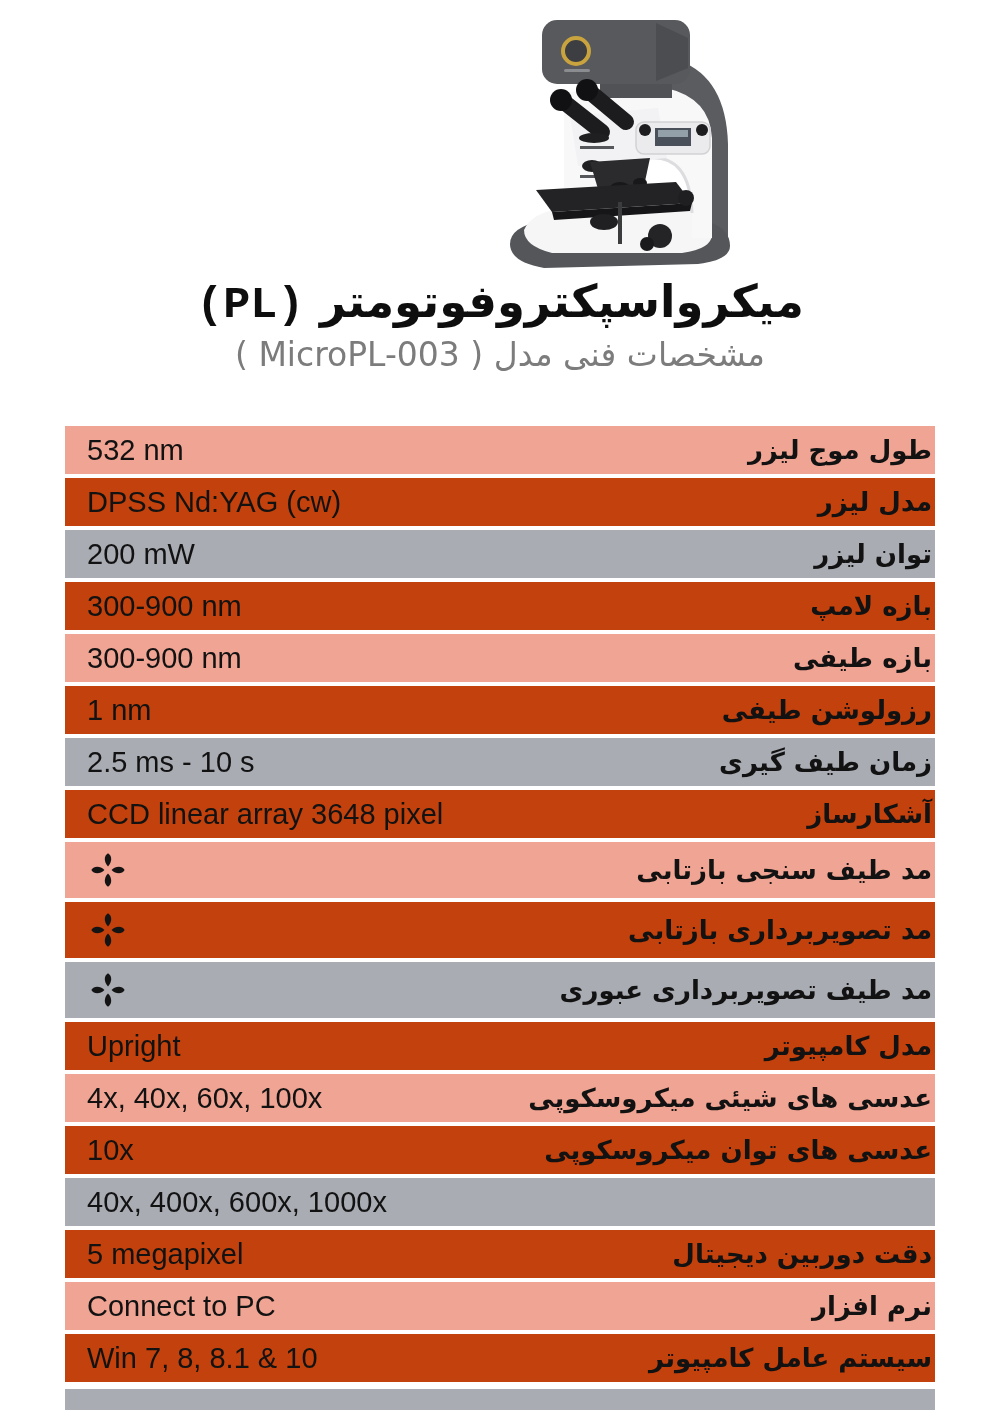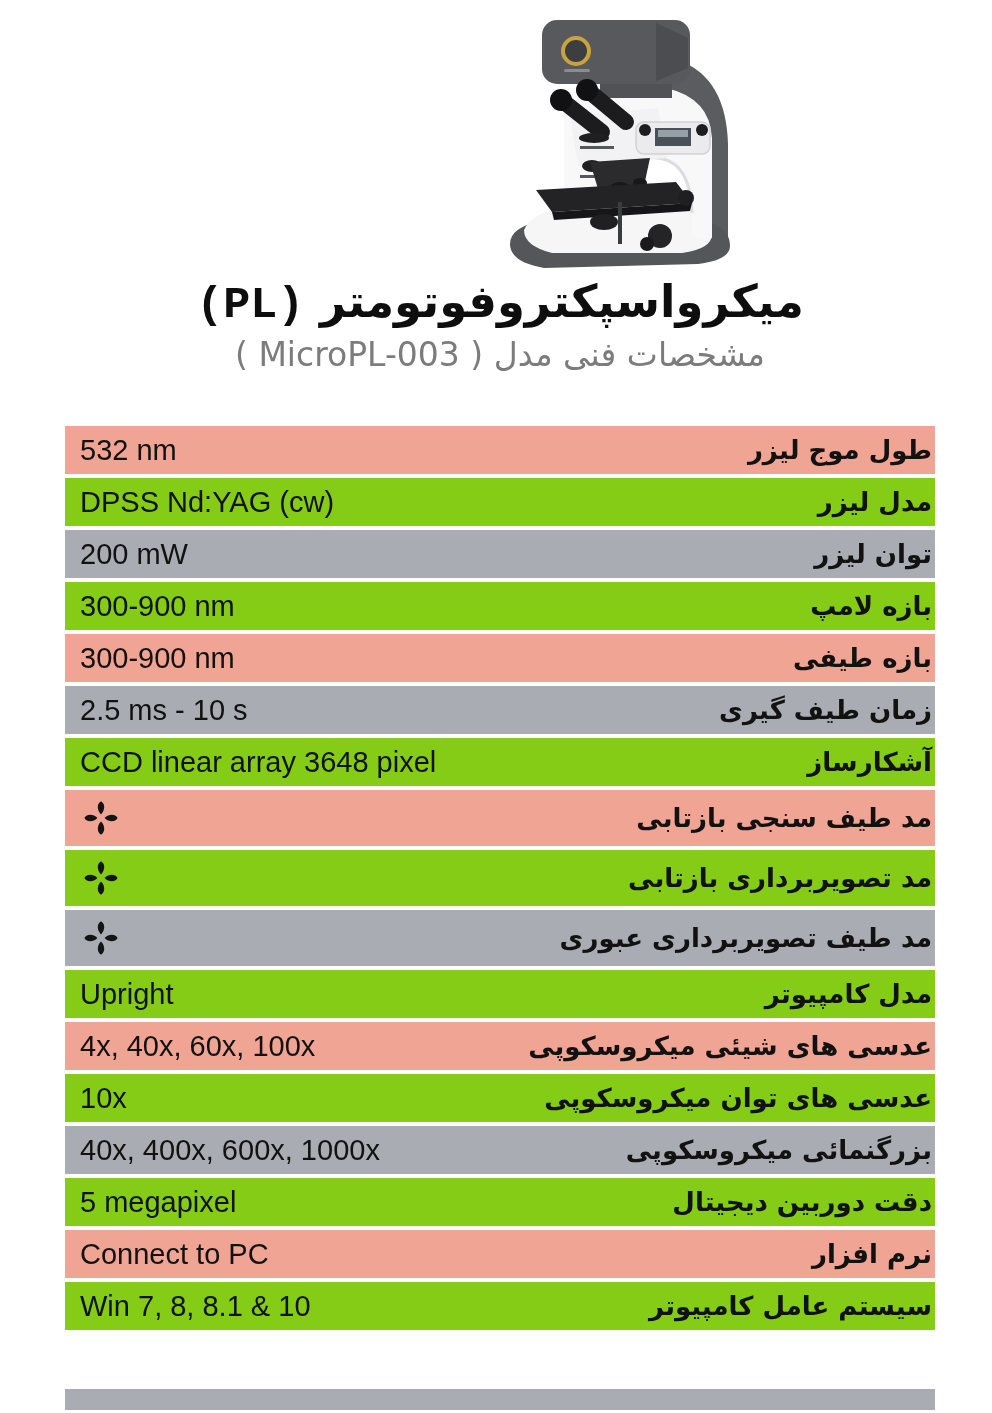--- a/index.html
+++ b/index.html
@@ -35,27 +35,27 @@
     margin-top:1px;
     font-size:33px;font-weight:400;color:#7c7c7c;line-height:1.2;
   }
 
   
   .spec-table{
     position:absolute;left:65px;top:426px;width:870px;
   }
   .row{
     display:flex;align-items:center;justify-content:space-between;
-    height:48px;margin-bottom:4px;background:#84cc16;
+    height:48px;margin-bottom:4px;background:#c2410c;
   }
   .row.salmon{background:var(--salmon,#f0a493);}
   .row.gray{background:var(--gray,#a9acb3);}
   .row.check-row{height:56px;}
   .value{
-    padding-left:15px;
+    padding-left:22px;
     font-family:"Liberation Sans","DejaVu Sans",sans-serif;
     font-size:29px;color:#121212;
     white-space:nowrap;
     display:flex;align-items:flex-end;
   }
   .check-icon{display:none;margin-left:3px;}
   .row.check-row .check-icon{display:block;}
   .label{
     padding-right:3px;
     direction:rtl;
@@ -163,20 +163,27 @@
 
     </div>
     <div class="label" dir="rtl">بازه لامپ</div>
   </div>
       <div class="row salmon">
     <div class="value">
       <span class="value-text">300-900 nm</span>
 
     </div>
     <div class="label" dir="rtl">بازه طیفی</div>
+  </div>
+      <div class="row white">
+    <div class="value">
+      <span class="value-text">1 nm</span>
+
+    </div>
+    <div class="label" dir="rtl">رزولوشن طیفی</div>
   </div>
       <div class="row gray">
     <div class="value">
       <span class="value-text">2.5 ms - 10 s</span>
 
     </div>
     <div class="label" dir="rtl">زمان طیف گیری</div>
   </div>
       <div class="row white">
     <div class="value">
@@ -246,21 +253,20 @@
       <span class="value-text">10x</span>
 
     </div>
     <div class="label" dir="rtl">عدسی های توان میکروسکوپی</div>
   </div>
       <div class="row gray">
     <div class="value">
       <span class="value-text">40x, 400x, 600x, 1000x</span>
 
     </div>
-    <div class="label" dir="rtl">بزرگنمائی میکروسکوپی</div>
   </div>
       <div class="row white">
     <div class="value">
       <span class="value-text">5 megapixel</span>
 
     </div>
     <div class="label" dir="rtl">دقت دوربین دیجیتال</div>
   </div>
       <div class="row salmon">
     <div class="value">

